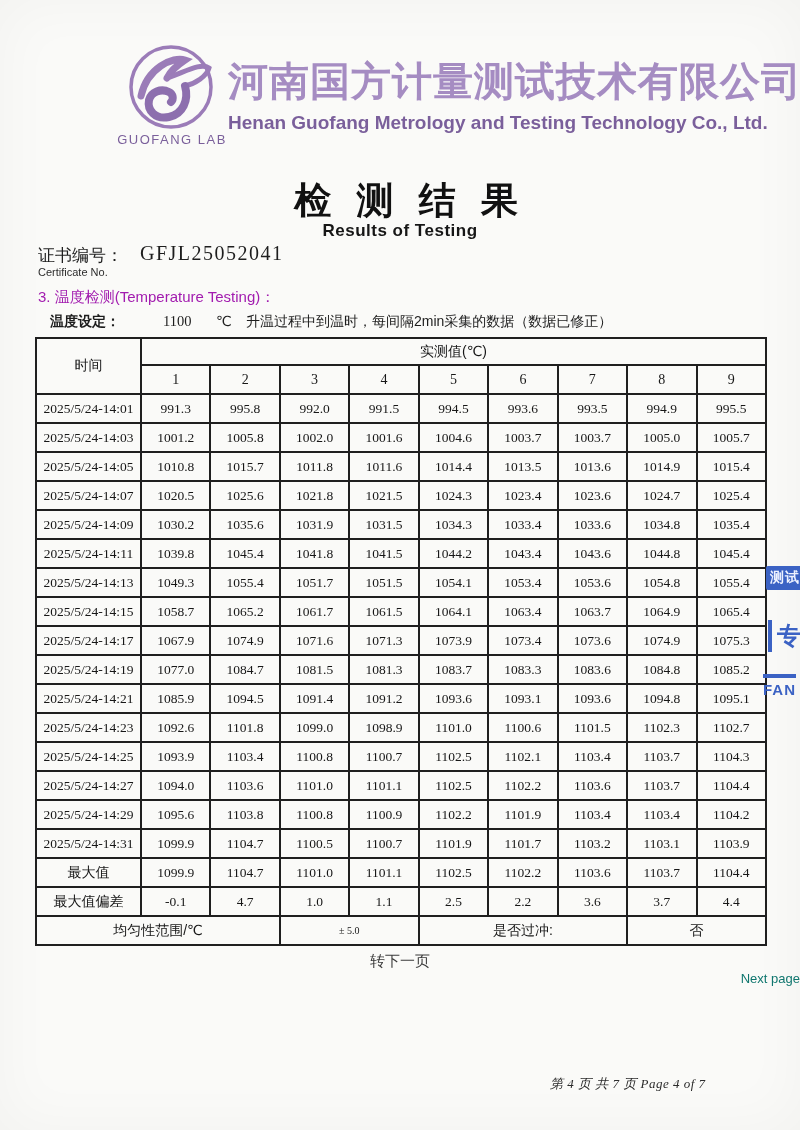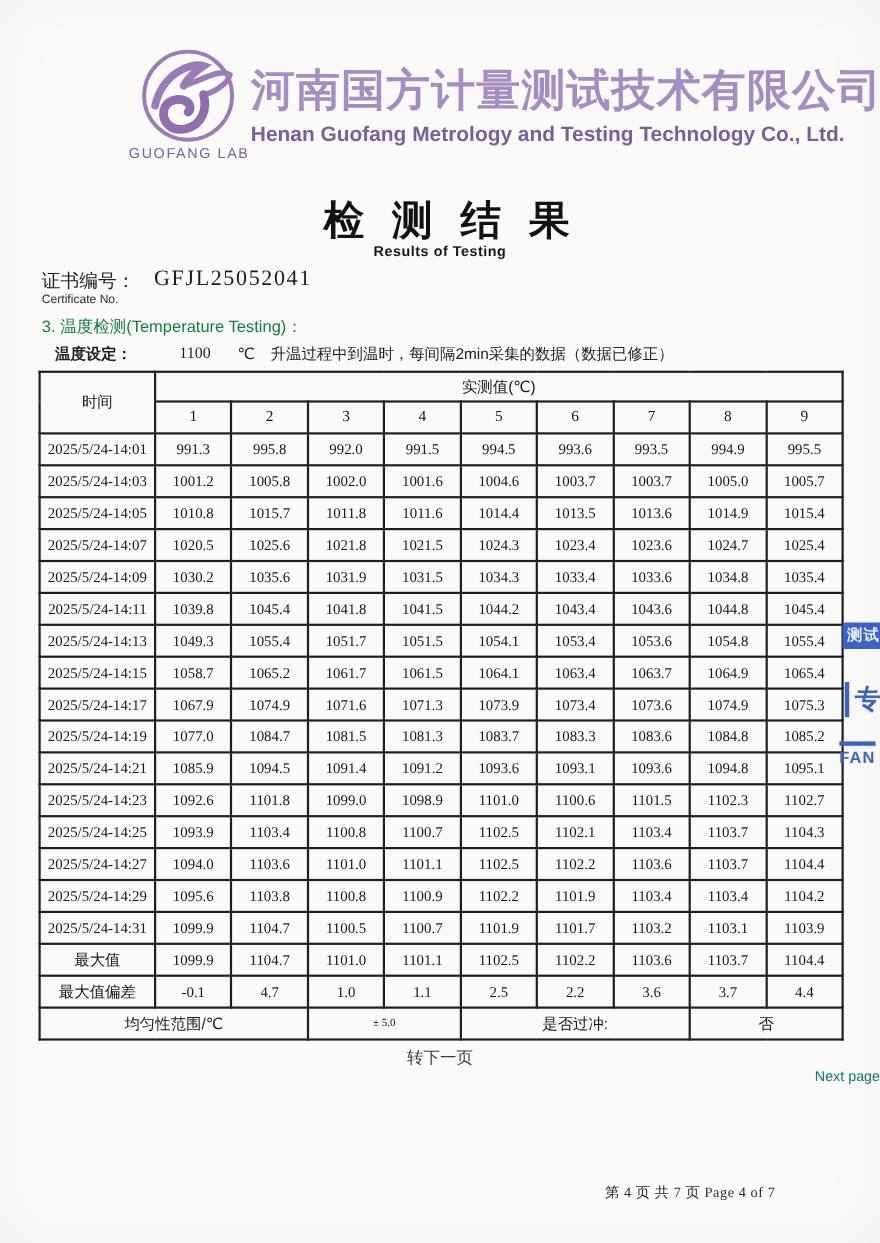--- a/index.html
+++ b/index.html
@@ -23,31 +23,31 @@
     font-size:19px; font-weight:bold; color:var(--brand-dark,#7a5f9b); white-space:nowrap;
   }
   
   .doc-title{
     position:absolute; left:10px; top:176px; width:100%; text-align:center;
     font-family:"Liberation Serif","DejaVu Serif",serif;
     font-size:37px; font-weight:bold; letter-spacing:8px; color:#111; margin:0;
   }
   .doc-subtitle{
     position:absolute; left:0; top:221px; width:100%; text-align:center;
-    font-size:13px; font-weight:bold; color:#161616; letter-spacing:0.5px;
+    font-size:17px; font-weight:bold; color:#161616; letter-spacing:0.5px;
   }
   
   .cert-label{position:absolute; left:38px; top:244px; font-size:17px; font-weight:normal;}
   .cert-number{
     position:absolute; left:140px; top:242px; font-size:20px;
     font-family:"Liberation Serif","DejaVu Serif",serif; letter-spacing:1.5px;
   }
   .cert-sub{position:absolute; left:38px; top:266px; font-size:11px; color:#2c2c2c;}
   
-  .section-heading{position:absolute; left:38px; top:288px; font-size:15px; color:#15803d;}
+  .section-heading{position:absolute; left:38px; top:288px; font-size:15px; color:#a21caf;}
   .setting-row{position:absolute; left:0; top:313px; width:100%; height:20px; font-size:14px;}
   .setting-label{position:absolute; left:50px; font-weight:bold;}
   .setting-value{position:absolute; left:163px; font-family:"Liberation Serif",serif; font-size:14.5px;}
   .setting-unit{position:absolute; left:216px;}
   .setting-desc{position:absolute; left:246px;}
   
   .data-table{
     position:absolute; left:35px; top:337px; width:732px;
     border-collapse:collapse; table-layout:fixed;
   }
@@ -61,21 +61,21 @@
   td.val{font-family:"Liberation Serif","DejaVu Serif",serif; font-size:13.5px;}
   td.time-cell{font-family:"Liberation Serif","DejaVu Serif",serif; font-size:13.5px;}
   td.cn-label{font-size:14px;}
   .bottom-row td{height:32px; font-size:14px;}
   .bottom-row td.val-span{font-family:Liberation Serif, serif; font-size:10px;}
   
   .next-cn{position:absolute; left:0; top:952px; width:100%; text-align:center; font-size:15px; color:#3a3a3a;}
   .next-en{position:absolute; left:0; top:971px; width:100%; text-align:right; font-size:13px; color:#0f766e;}
   .footer-page{
     position:absolute; left:550px; top:1075px; font-size:13px; color:#2b2b2b;
-    font-family:"Liberation Serif","DejaVu Serif",serif; letter-spacing:0.5px; white-space:nowrap;
+    font-family:"Liberation Serif","DejaVu Serif",serif; letter-spacing:0.5px; white-space:nowrap;font-style:italic;
   }
   
   .stamp-frag{position:absolute; color:var(--stamp,#3b62c4); font-weight:bold; white-space:nowrap;}
   .stamp-frag.f1{
     left:766px; top:566px; font-size:14px; letter-spacing:1px;
     background:var(--stamp,#3b62c4); color:#eef2ff; padding:3px 4px; border-radius:2px;
   }
   .stamp-frag.f2{
     left:768px; top:620px; font-size:24px;
     border-left:4px solid var(--stamp,#3b62c4); padding-left:5px;

